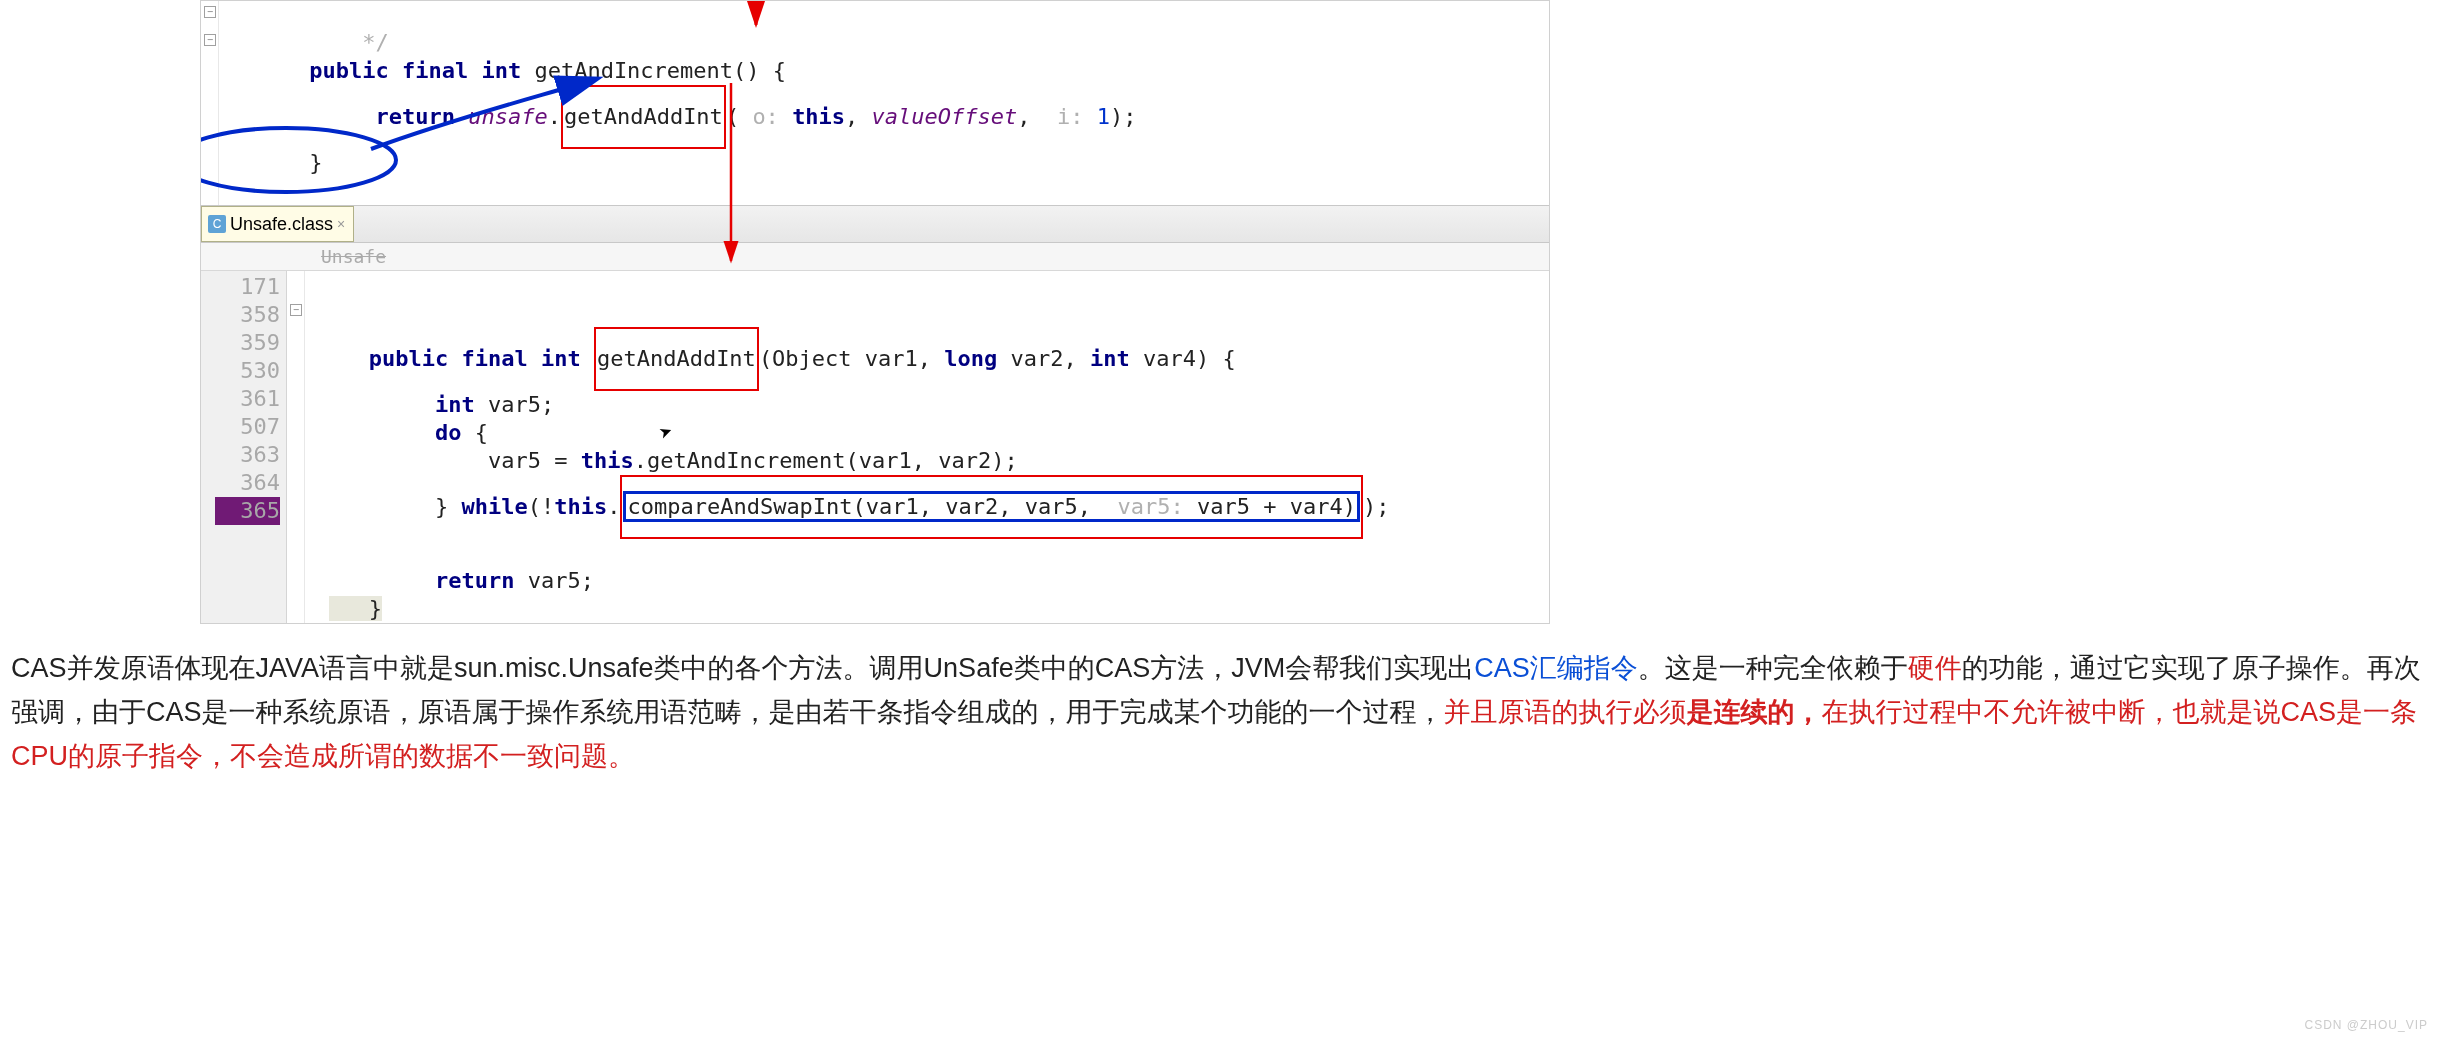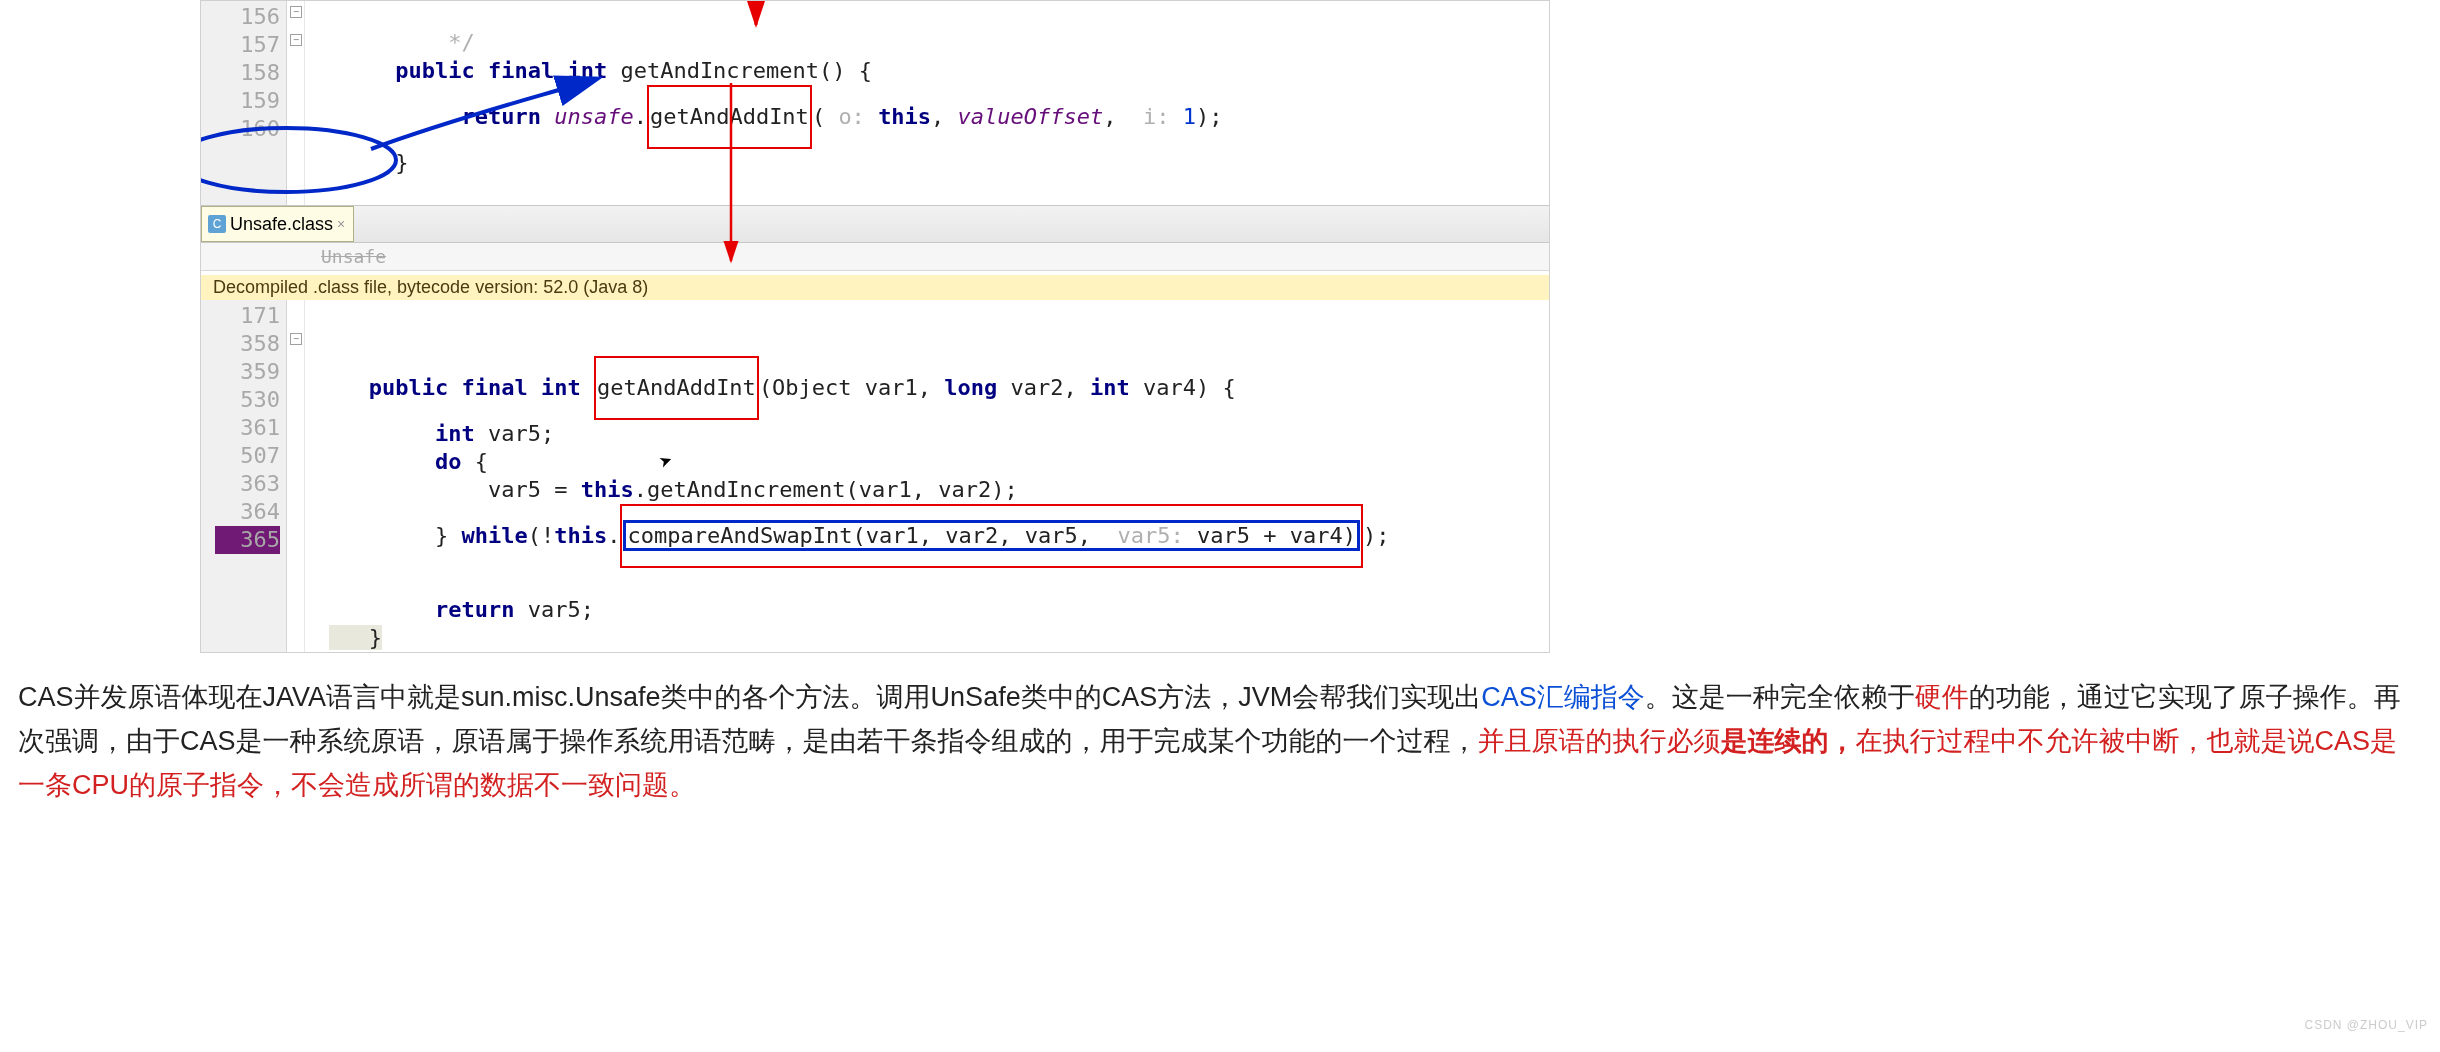--- a/index.html
+++ b/index.html
@@ -78,47 +78,40 @@
     border-radius: 2px;
     font-size: 12px; color: #fff; text-align: center; line-height: 18px;
   }
   .tab-close { color: #999; font-size: 14px; }
   .crossed { text-decoration: line-through; color: #aaaaaa; font-family: Consolas, monospace; font-size: 18px;}
   .breadcrumb-bar { height: 28px; background: #f6f6f6; border-bottom: 1px solid #d8d8d8; padding-left: 120px; display:flex; align-items:center;}
   .redbox { border: 2px solid #e60000; padding: 16px 1px; display: inline-block; }
   .bluebox { border: 3px solid #0028c9; padding: 0 1px; text-align: center; }
   .hl-final { background: #e8e8dc; }
   .explain {
-    padding: 22px 18px 10px 18px;
+    padding: 22px 18px 10px 11px;
     font-size: 27px;
     line-height: 44px;
     color: #222;
   }
   .blue-txt { color: #0a4fd6; }
   .red-txt { color: #d32020; }
   .bold { font-weight: bold; }
   .watermark { position:absolute; right:12px; bottom:5px; font-size:12px; color:#ccc; letter-spacing:1px;}
   
   .overlay { position:absolute; inset:0; pointer-events:none; }
   .cursor-arrow { display:inline-block; transform: rotate(-20deg); color:#000; font-size:22px; }
 </style>
 </head>
 <body>
 
 <div class="editor-wrap">
 
   
   <div class="code-block">
-    <div class="gutter">
-      <div>156</div>
-      <div>157</div>
-      <div>158</div>
-      <div>159</div>
-      <div>160</div>
-    </div>
     <div class="fold-col">
       <div class="fold-mark" style="top:5px">−</div>
       <div class="fold-mark" style="top:33px">−</div>
     </div>
     <div class="lines">
 <span>         <span class="hint">*/</span></span>
 <span>     <span class="kw">public final int</span> <span>getAndIncrement</span><span>() {</span></span>
 <span>          <span class="kw">return</span> <span class="it">unsafe</span><span>.</span><span class="redbox"><span>getAndAddInt</span></span>( <span class="hint">o:</span> <span class="kw">this</span><span>, </span><span class="it">valueOffset</span>,  <span class="hint">i:</span> <span class="num">1</span><span>);</span></span>
 <span>     <span>}</span></span>
 <span> </span></div>
@@ -132,21 +125,20 @@
       <span class="tab-close">×</span>
     </div>
   </div>
 
   
   <div class="breadcrumb-bar">
     <span class="crossed">Unsafe</span>
   </div>
 
   
-  <div class="highlight-yellow">Decompiled .class file, bytecode version: 52.0 (Java 8)</div>
 
   
   <div class="code-block">
     <div class="gutter">
       <div>171</div>
       <div>358</div>
       <div>359</div>
       <div>530</div>
       <div>361</div>
       <div>507</div>

